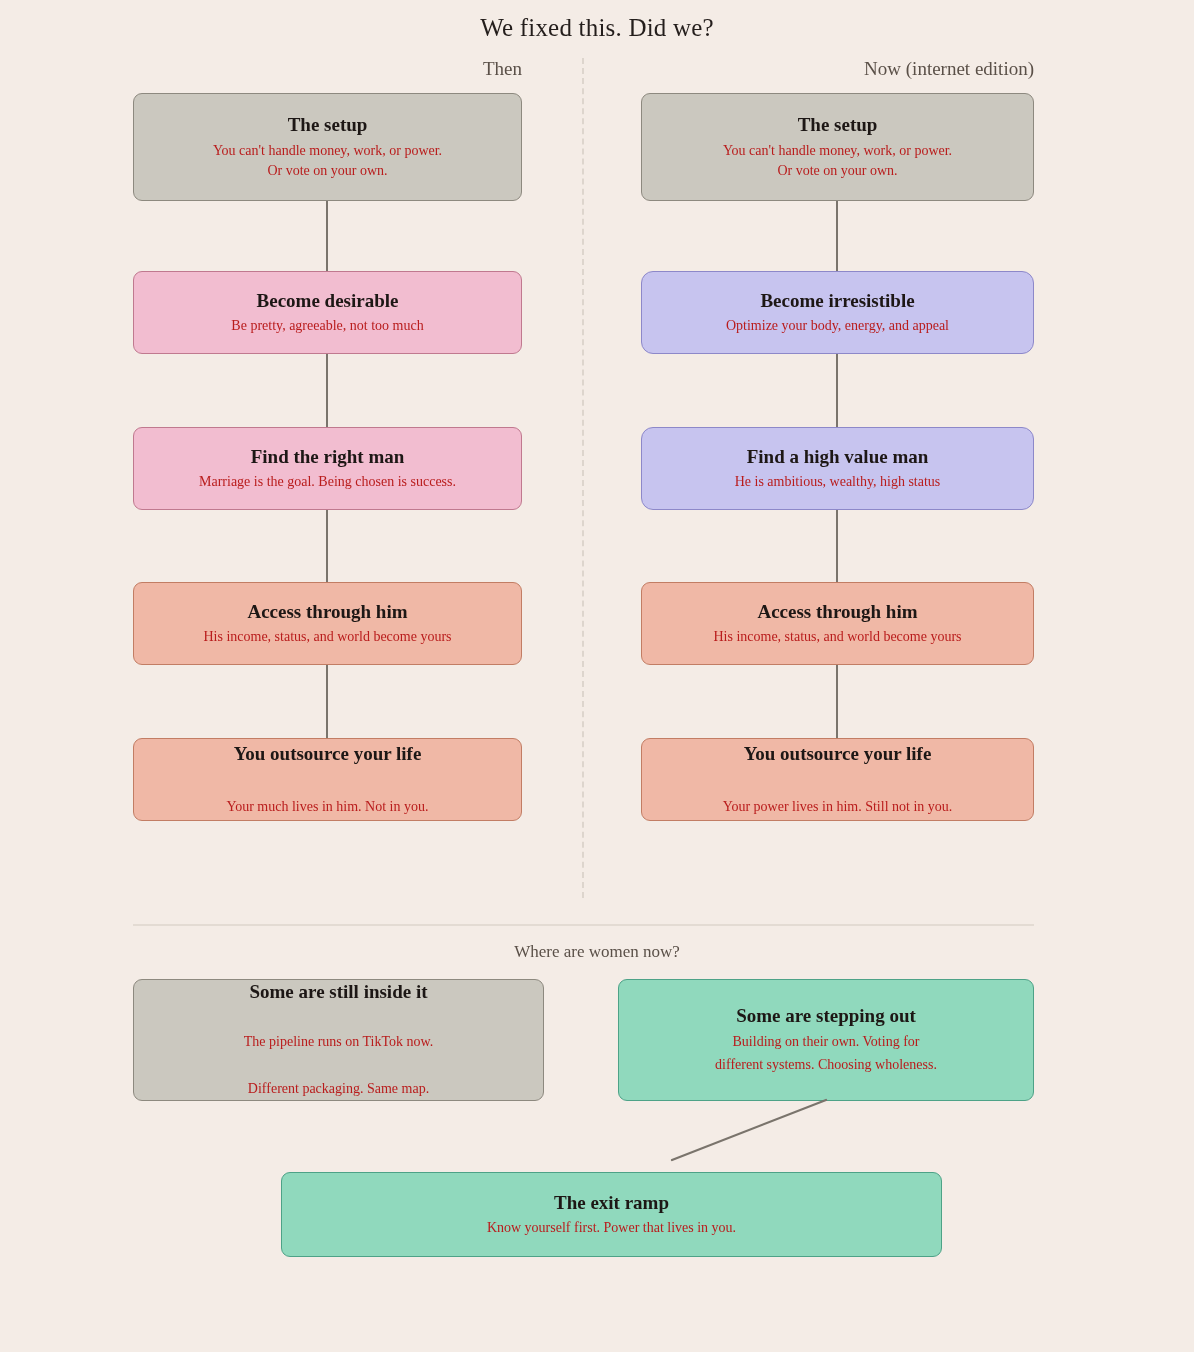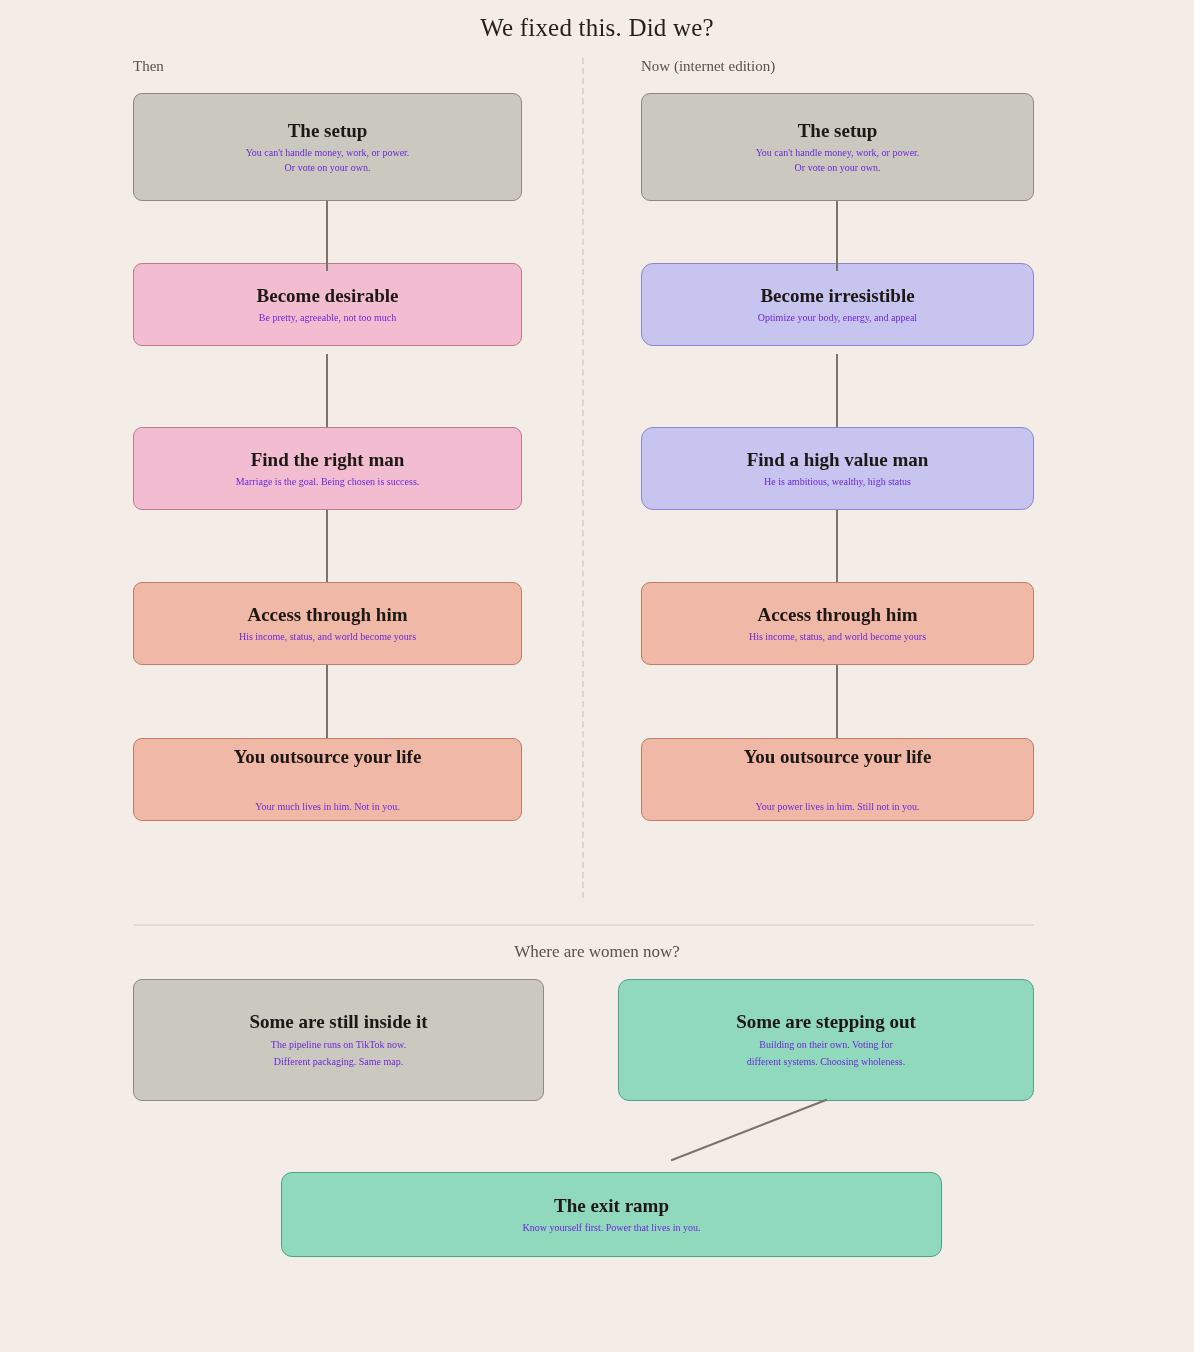--- a/index.html
+++ b/index.html
@@ -32,23 +32,23 @@
     text-align: center;
     font-size: 25px;
     color: #241e1c;
     letter-spacing: .2px;
   }
 
   
   .col-header {
     position: absolute;
     top: 58px;
-    font-size: 15px;
+    font-size: 19px;
     color: #5a5048;
-    text-align: left;
+    text-align: right;
   }
   .col-header.then { left: 133px; width: 389px; }
   .col-header.now  { left: 641px; width: 393px; }
 
   
   .col-divider {
     position: absolute;
     left: 582px;
     top: 58px;
     width: 0;
@@ -70,42 +70,42 @@
     padding: 16px 12px;
   }
   .node .n-title {
     font-size: 19px;
     font-weight: bold;
     color: #1d1715;
     line-height: 1.28;
     margin-bottom: 3px;
   }
   .node .n-desc {
-    font-size: 10px;
-    color: #6d28d9;
+    font-size: 14px;
+    color: #b91c1c;
     line-height: 1.42;
   }
 
   
   .col-left  { left: 133px;  width: 389px; }
   .col-right { left: 641px;  width: 393px; }
 
   
   .row1 { top: 93px;  height: 108px; }
-  .row2 { top: 263px; height: 83px; }
+  .row2 { top: 271px; height: 83px; }
   .row3 { top: 427px; height: 83px; }
   .row4 { top: 582px; height: 83px; }
   .row5 { top: 738px; height: 83px; gap: 28px; }
 
   
   .c-gray   { background: #cbc8bf; border-color: #8d897f; }
   .c-pink   { background: #f2bdd0; border-color: #c0798f; }
   .c-purple { background: #c7c4ef; border-color: #8d88c9; border-radius: 12px; }
   .c-salmon { background: #f0b8a6; border-color: #c27d64; }
-  .c-green  { background: #90d9bd; border-color: #4da287; border-radius: 11px; }
+  .c-green  { background: #90d9bd; border-color: #4da287; }
 
   
   .connector {
     position: absolute;
     width: 2px;
     background: #7a746c;
   }
   .conn-l { left: 326px; }
   .conn-r { left: 836px; }
   .cy1 { top: 201px; height: 70px; }
@@ -128,21 +128,21 @@
     position: absolute;
     left: 0;
     top: 942px;
     width: 1194px;
     text-align: center;
     font-size: 17px;
     color: #5a5048;
   }
 
   
-  .outcome-left  { left: 133px; top: 979px; width: 411px; height: 122px; }
+  .outcome-left  { left: 133px; top: 979px; width: 411px; height: 122px; gap: 24px; }
   .outcome-right { left: 618px; top: 979px; width: 416px; height: 122px; }
   .exit-ramp     { left: 281px; top: 1172px; width: 661px; height: 85px; }
 
   .outcome-left .n-desc,
   .outcome-right .n-desc { line-height: 1.62; }
 
   
   .diagonal {
     position: absolute;
     left: 640px;

